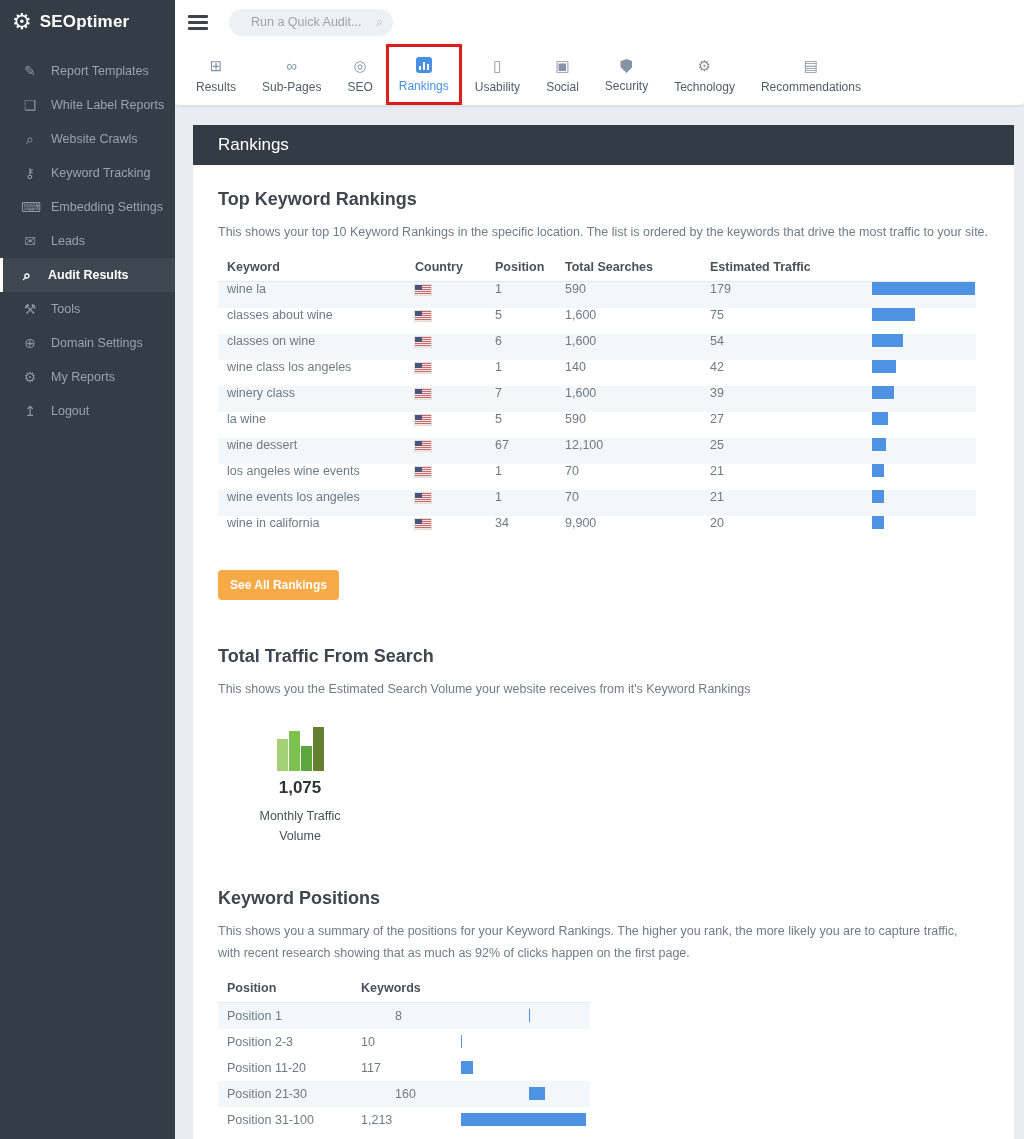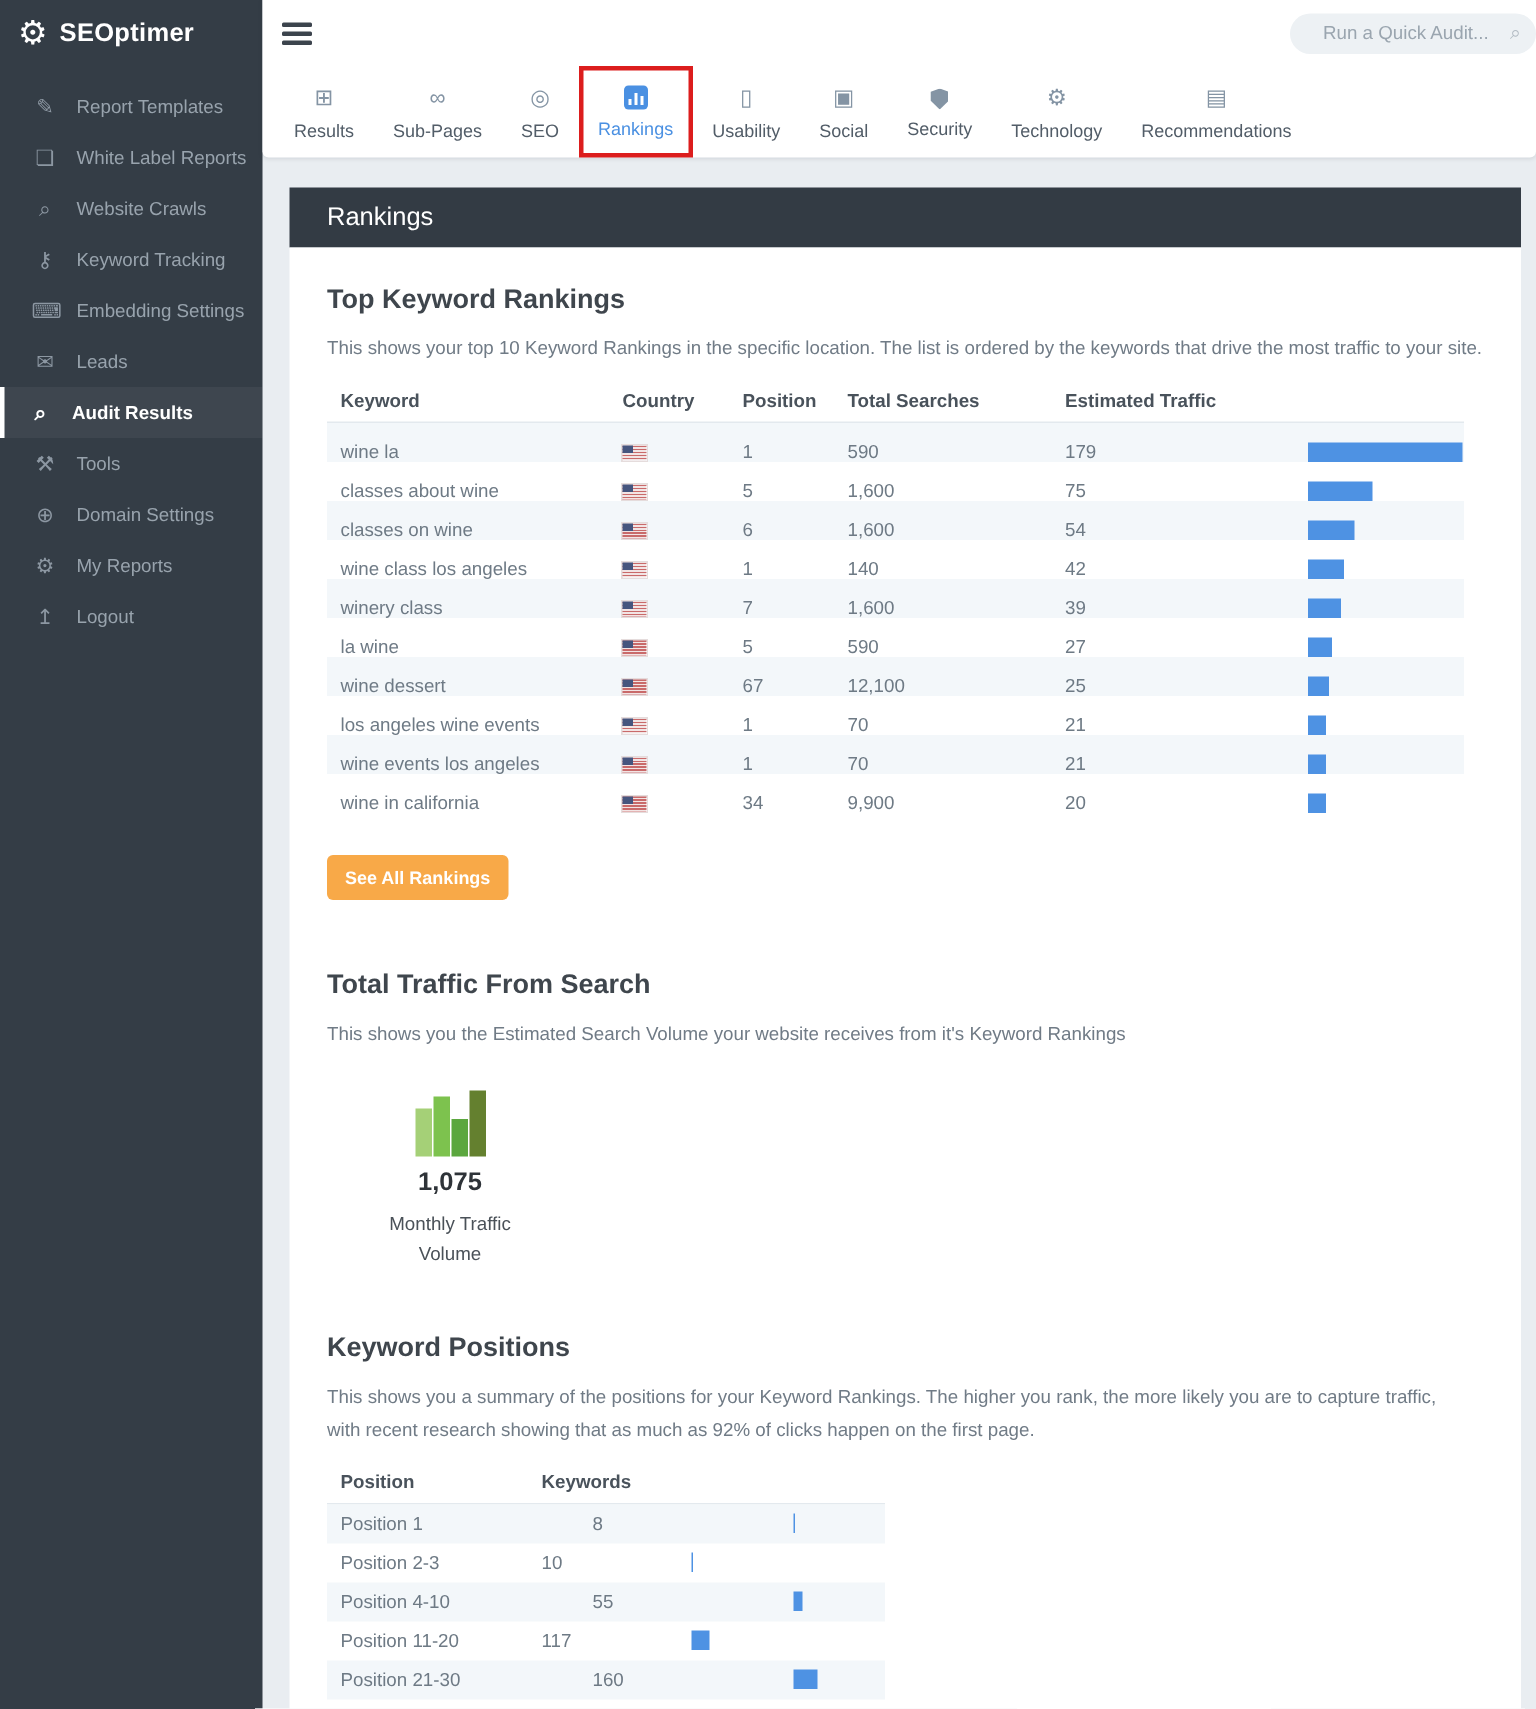--- a/index.html
+++ b/index.html
@@ -13,21 +13,21 @@
   .logo-text { color:#ffffff; font-size:17px; font-weight:700; letter-spacing:.2px; }
   .nav { margin-top:10px; }
   .nav-item { display:flex; align-items:center; gap:12px; height:34px; padding-left:18px; font-size:12.5px; cursor:pointer; border-left:3px solid transparent; }
   .nav-item .nav-glyph { width:18px; font-size:14px; text-align:center; color:#8c97a2; }
   .nav-item.active { color:#ffffff; font-weight:700; border-left:3px solid #ffffff; background:rgba(255,255,255,.05); padding-left:15px; }
   .nav-item.active .nav-glyph { color:#ffffff; }
 
   
   .main { flex:1; display:flex; flex-direction:column; }
   .topbar { background:#ffffff; height:111px; box-shadow:0 1px 3px rgba(40,50,60,.12); border-radius:0 0 4px 4px; position:relative; z-index:2; }
-  .topbar-row1 { height:44px; display:flex; align-items:center; padding-left:13px;justify-content:space-between; }
+  .topbar-row1 { height:44px; display:flex; align-items:center; padding-left:13px; }
   .hamburger { width:20px; cursor:pointer; }
   .hamburger div { height:3px; background:#3c444d; margin:3px 0; border-radius:1px; }
   .search-pill { position:relative; margin-left:21px; }
   .search-input { width:164px; height:27px; border:none; outline:none; background:#edf1f4; border-radius:14px; padding:0 30px 0 22px; font-size:12.5px; color:#5a6570; font-family:inherit; }
   .search-input::placeholder { color:#9aa5af; }
   .search-glyph { position:absolute; right:10px; top:5px; color:#b3bcc4; font-size:13px; }
 
   .tabs-row { display:flex; align-items:flex-start; padding-left:8px; }
   .tab { display:flex; flex-direction:column; align-items:center; gap:6px; padding:13px 13px 0; cursor:pointer; }
   .tab-glyph { height:17px; font-size:15px; line-height:17px; color:#8494a4; }
@@ -44,21 +44,21 @@
   .content { flex:1; padding:20px 10px 10px 18px; }
   .panel-header { height:40px; background:#333b44; color:#ffffff; font-size:17px; display:flex; align-items:center; padding-left:25px; }
   .card { background:#ffffff; min-height:958px; border-radius:0 0 3px 3px; padding:24px 25px 40px; }
 
   .sec-title { font-size:18px; font-weight:700; color:#3f464d; margin-bottom:12px; }
   .sec-desc { font-size:12.5px; color:#707b86; line-height:1.75; margin-bottom:16px; }
 
   
   .kt { width:758px; margin-top:14px; }
   .kt-head { display:flex; align-items:center; padding-bottom:7px; border-bottom:1px solid #e3e9ee; font-size:12.5px; font-weight:700; color:#49525b; }
-  .kt-row { display:flex; align-items:flex-end; height:26px; font-size:12.5px; color:#6e7a85; }
+  .kt-row { display:flex; align-items:flex-start; height:26px; font-size:12.5px; color:#6e7a85; }
   .kt-row.alt { background:#f3f7fa; }
   .kc-keyword { width:197px; padding-left:9px; }
   .kc-country { width:80px; }
   .kc-position { width:70px; }
   .kc-searches { width:145px; }
   .kc-traffic { width:162px; }
   .kc-bar { flex:1; display:flex; align-items:center; }
   .hbar { height:13px; background:#4e92e3; }
   .flag { display:inline-block; width:16px; height:10px; position:relative; background:repeating-linear-gradient(180deg,#c96a6a 0 1px,#f2e4e4 1px 2px); box-shadow:0 0 0 1px #e5dcdc; vertical-align:middle; }
   .flag::before { content:""; position:absolute; left:0; top:0; width:7px; height:5px; background:#46557e; }
@@ -358,27 +358,20 @@
                   <div class="hbar" style="width: 1px;"></div>
                 </div>
               </div>
               <div class="pt-row">
                 <div class="pc-position">Position 2-3</div>
                 <div class="pc-keywords">10</div>
                 <div class="pc-bar">
                   <div class="hbar" style="width: 1px;"></div>
                 </div>
               </div>
-              <div class="pt-row alt">
-                <div class="pc-position">Position 4-10</div>
-                <div class="pc-keywords">55</div>
-                <div class="pc-bar">
-                  <div class="hbar" style="width: 6px;"></div>
-                </div>
-              </div>
               <div class="pt-row">
                 <div class="pc-position">Position 11-20</div>
                 <div class="pc-keywords">117</div>
                 <div class="pc-bar">
                   <div class="hbar" style="width: 12px;"></div>
                 </div>
               </div>
               <div class="pt-row alt">
                 <div class="pc-position">Position 21-30</div>
                 <div class="pc-keywords">160</div>

